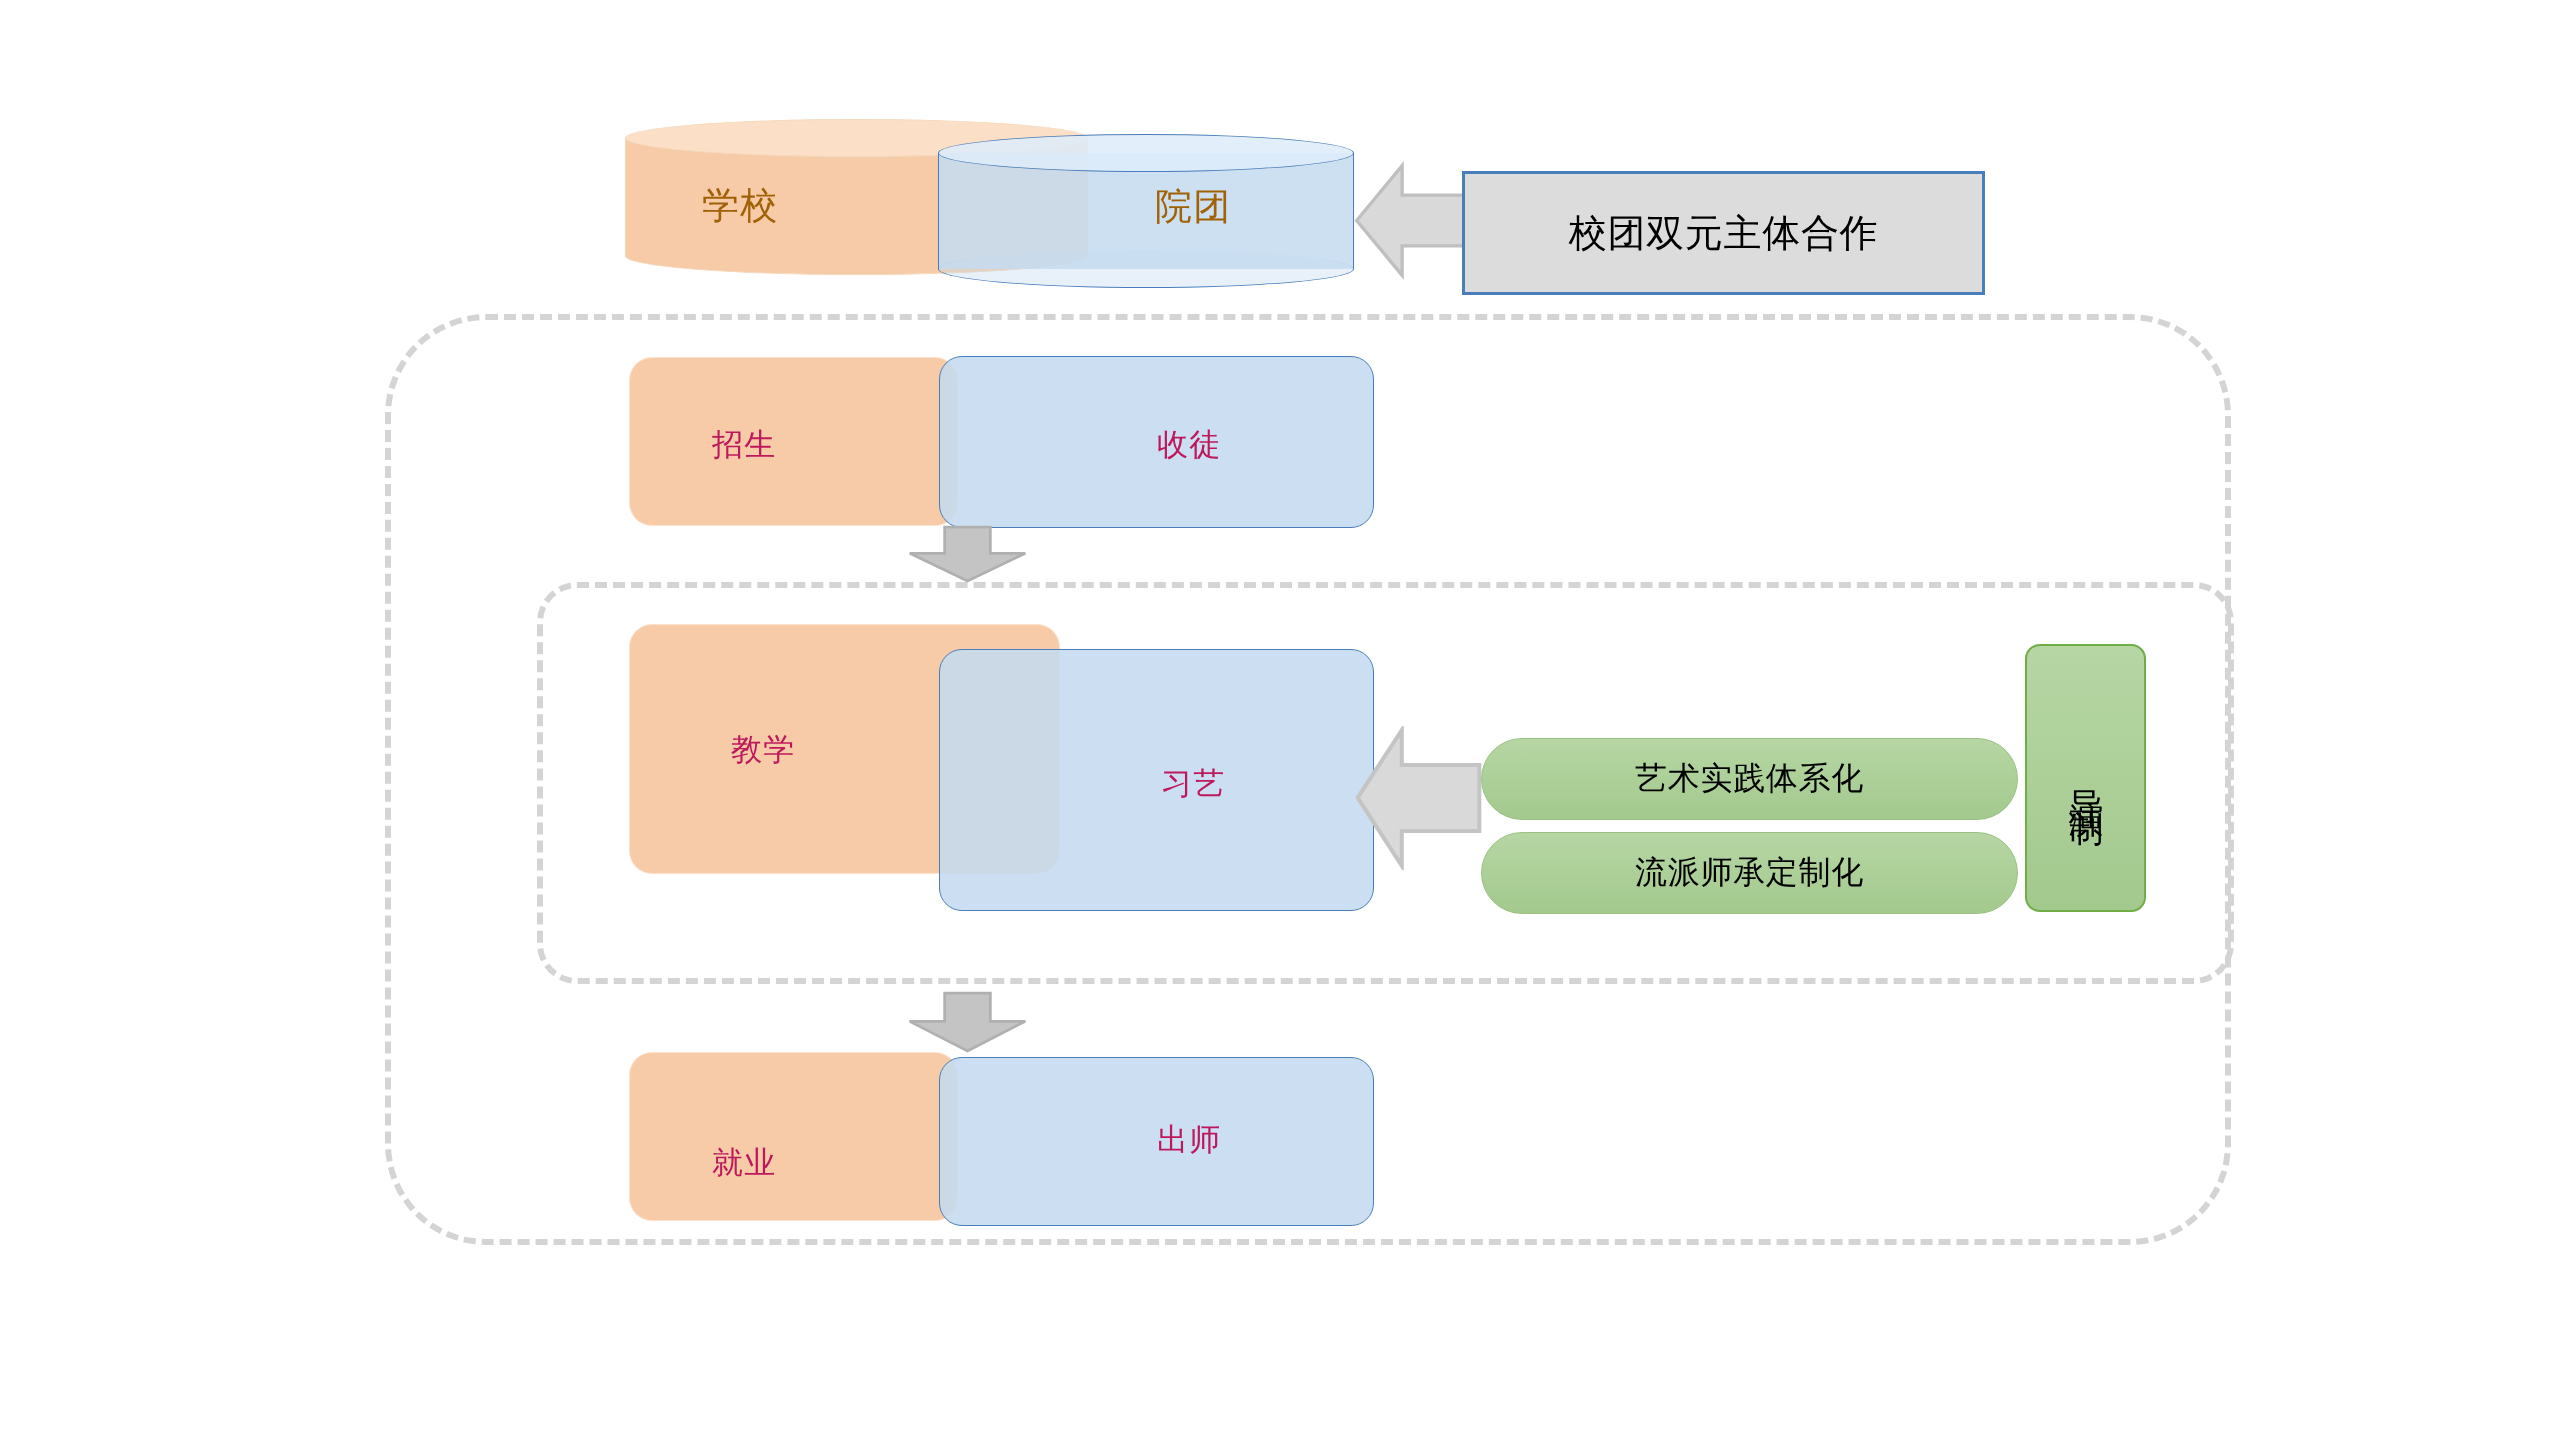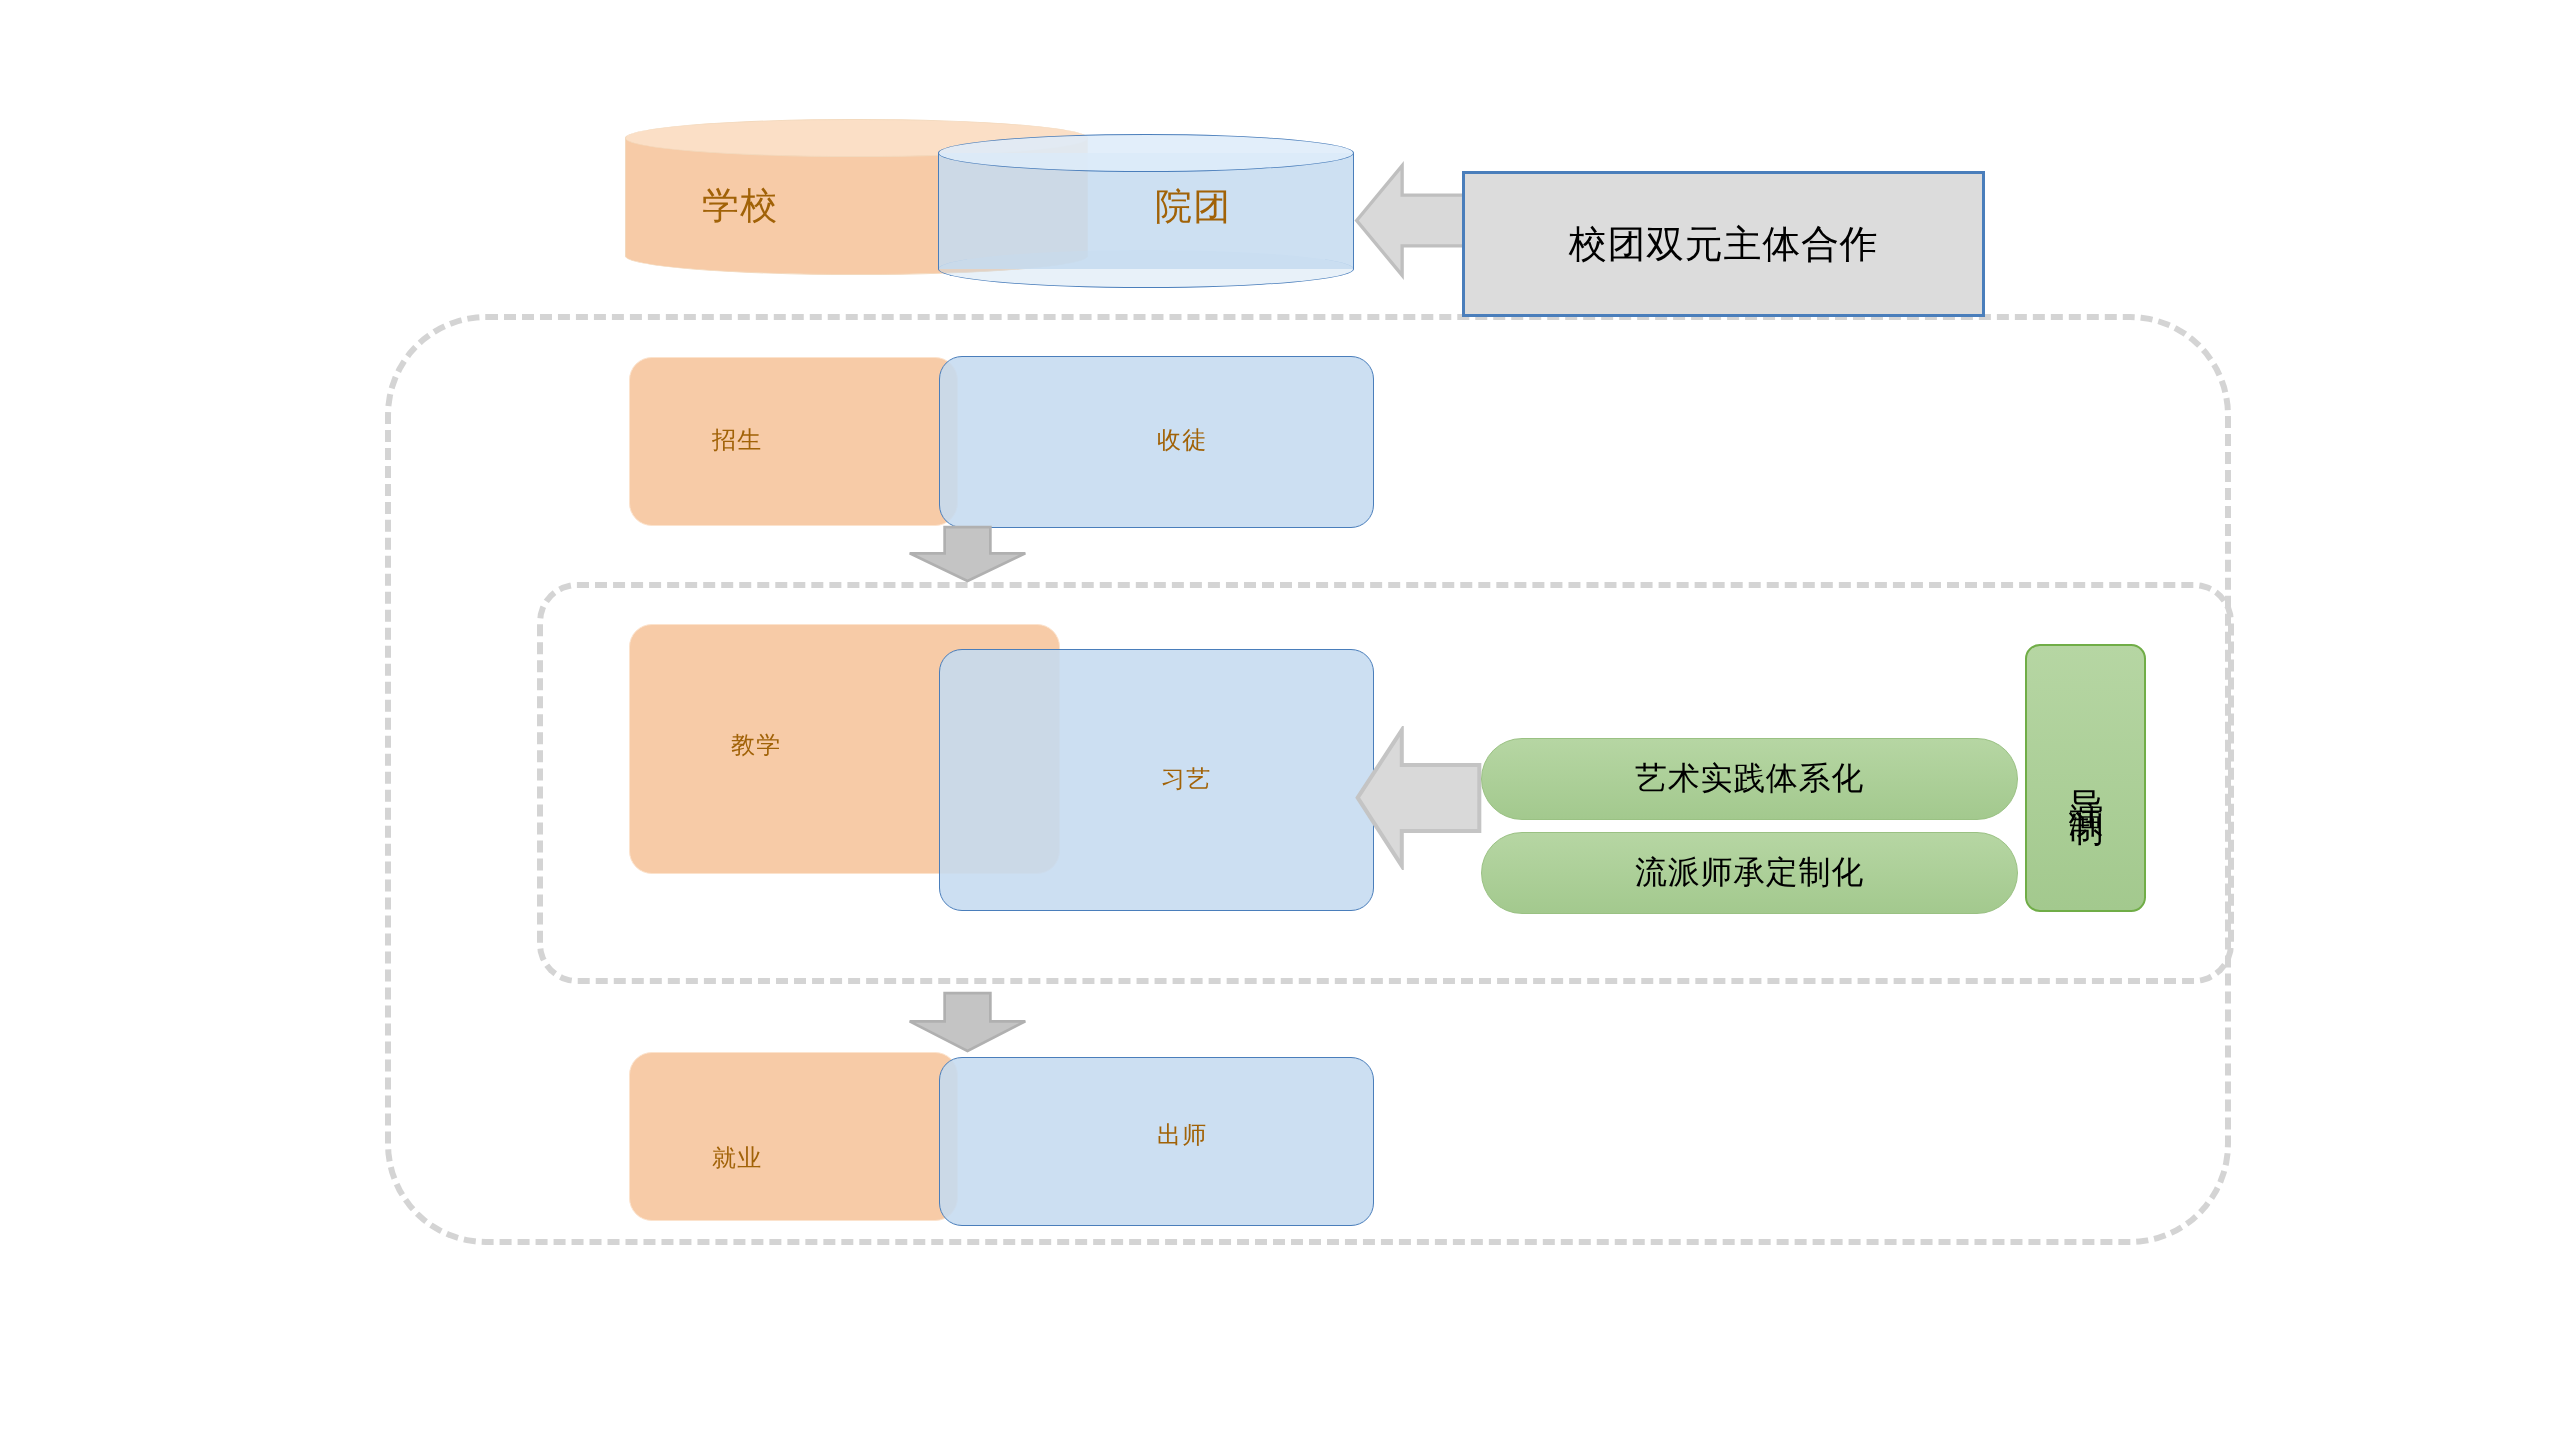--- a/index.html
+++ b/index.html
@@ -127,22 +127,22 @@
     border-radius: 23px;
   }
   .rrect.blue {
     background: rgba(197, 219, 240, 0.88);
     border: 1.7px solid #4a7ebb;
     border-radius: 23px;
   }
   .rrect-label {
     position: absolute;
     z-index: 9;
-    font-size: 24px;
-    color: #a16207;
+    font-size: 31px;
+    color: #be185d;
     white-space: nowrap;
     letter-spacing: 1.3px;
   }
 
   
   #box-recruit-school { left: 629px; top: 357px; width: 329px; height: 169px; z-index: 3; }
   #box-recruit-troupe { left: 939px; top: 356px; width: 435px; height: 172px; z-index: 4; }
   #label-recruit-school { left: 712px; top: 424px; }
   #label-recruit-troupe { left: 1157px; top: 424px; }
 
@@ -199,21 +199,21 @@
     letter-spacing: 10.7px;
     line-height: 1;
   }
 
   
   #callout-cooperation {
     position: absolute;
     left: 1462px;
     top: 171px;
     width: 523px;
-    height: 146px;
+    height: 124px;
     box-sizing: border-box;
     background: #dcdcdc;
     border: 3.4px solid #4a7ebb;
     display: flex;
     align-items: center;
     justify-content: center;
     z-index: 7;
   }
   #callout-cooperation .txt {
     font-size: 38px;

